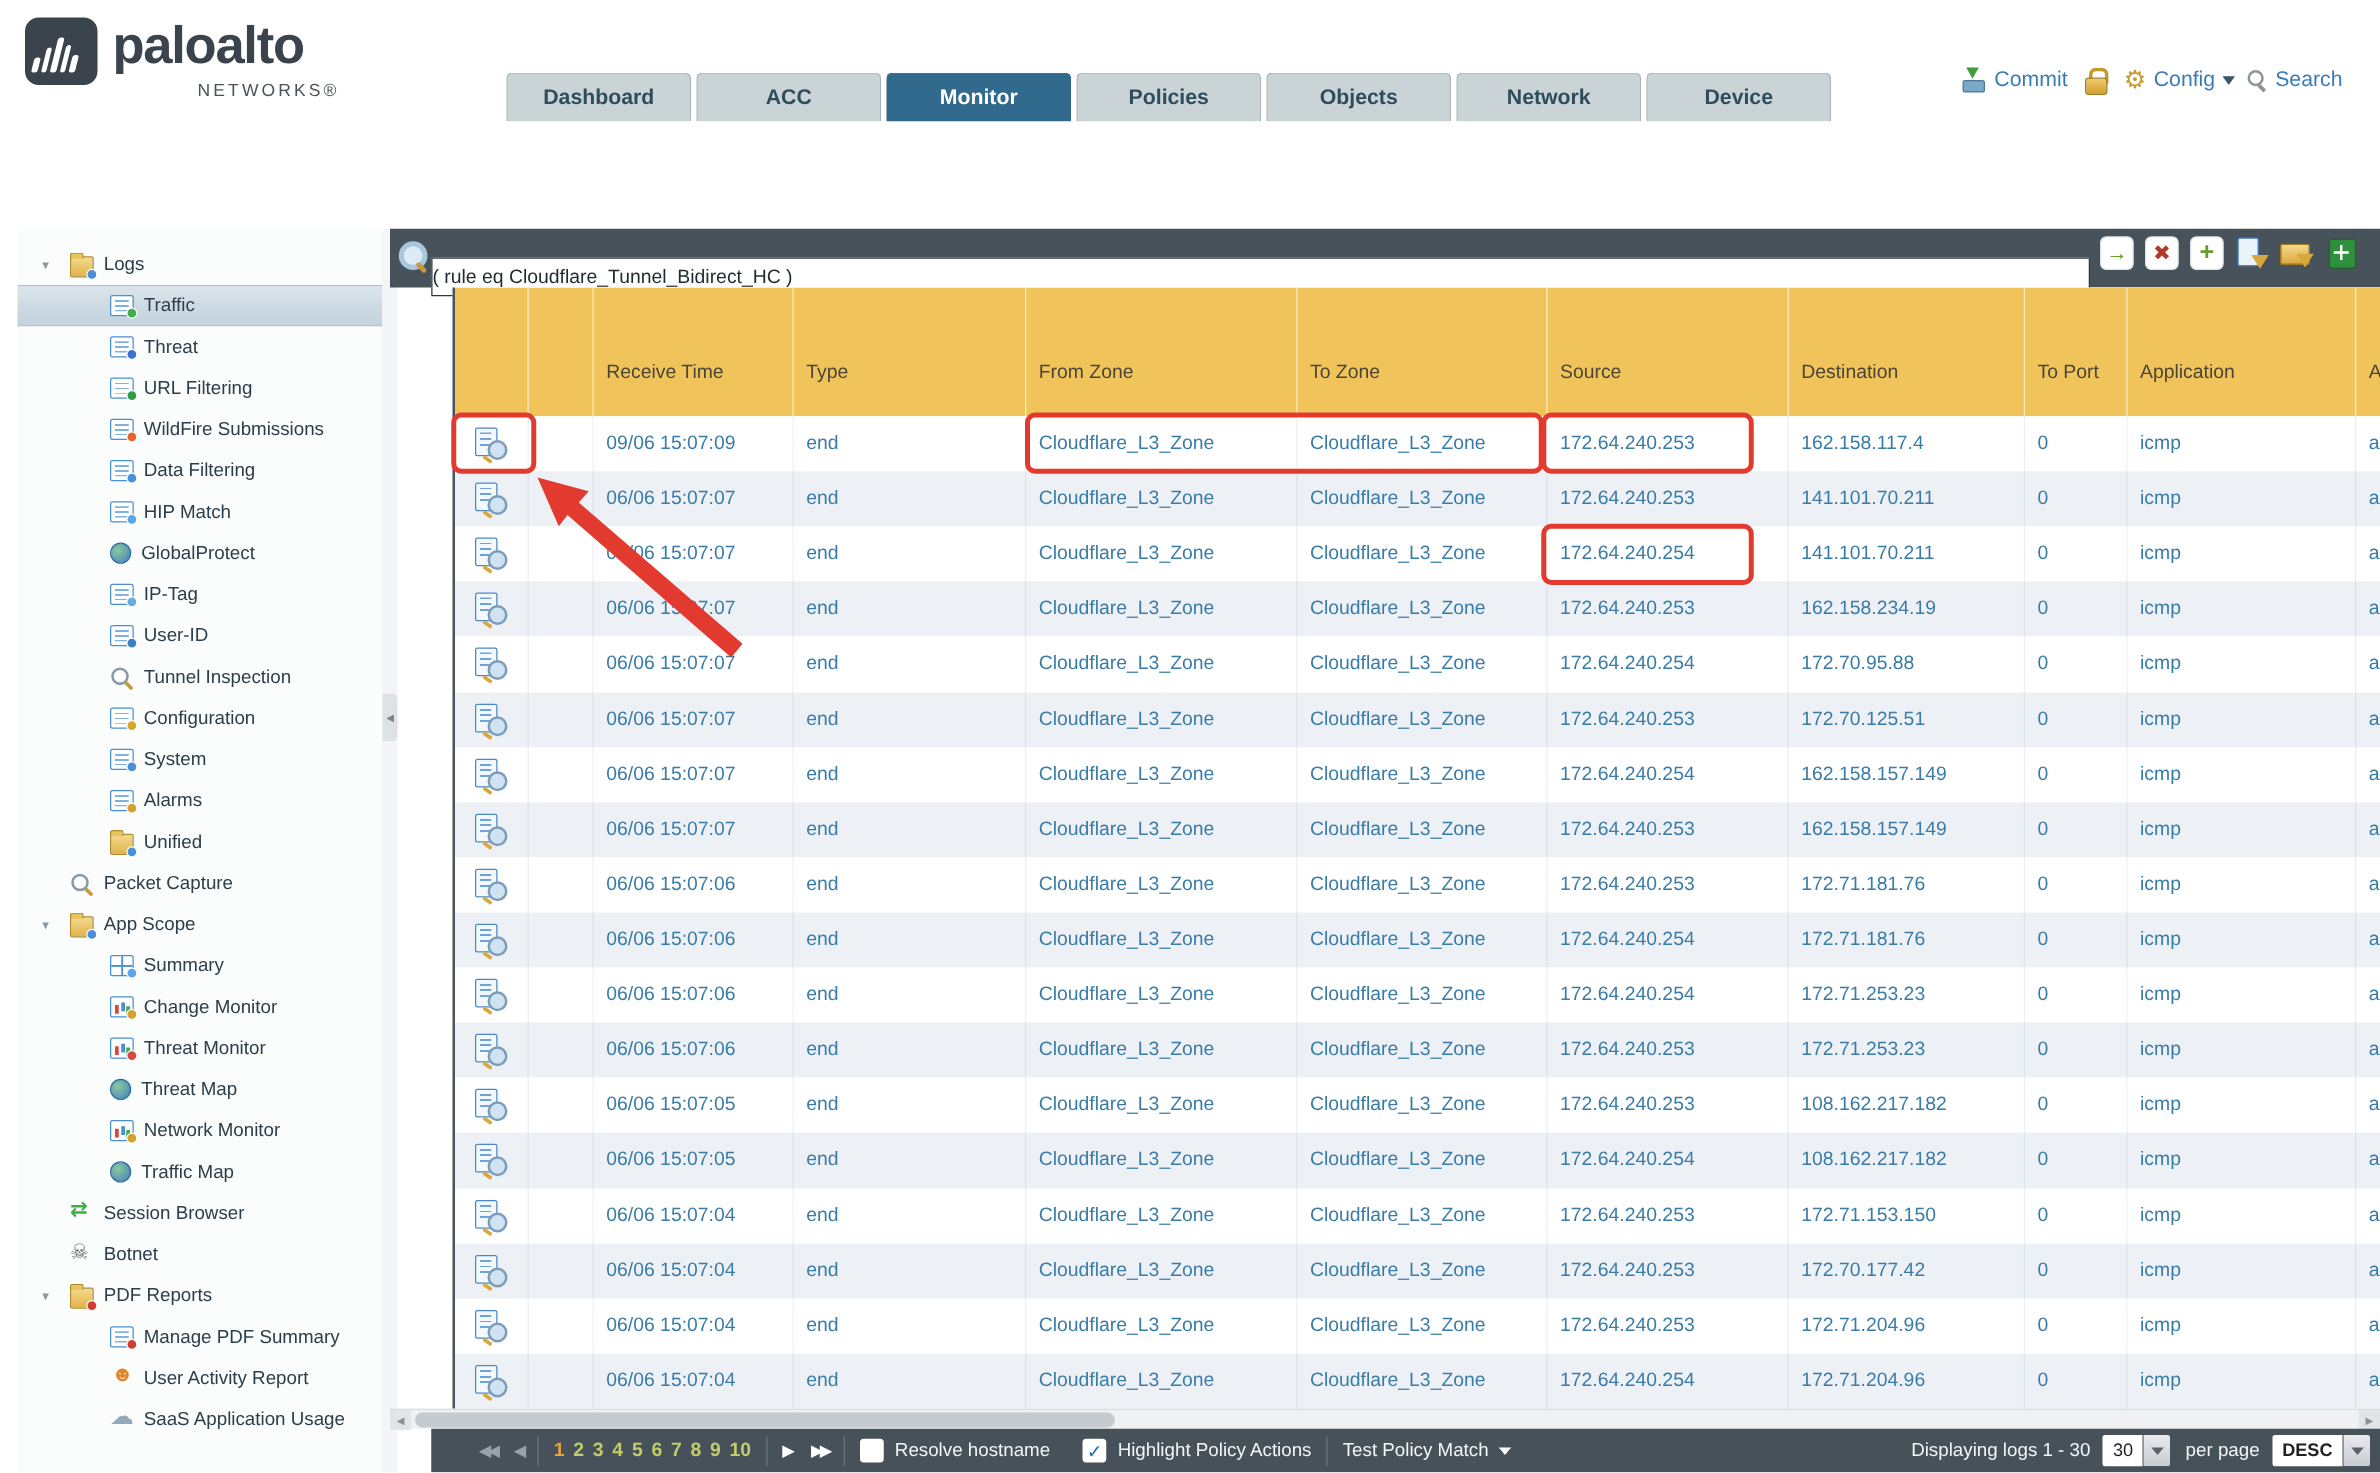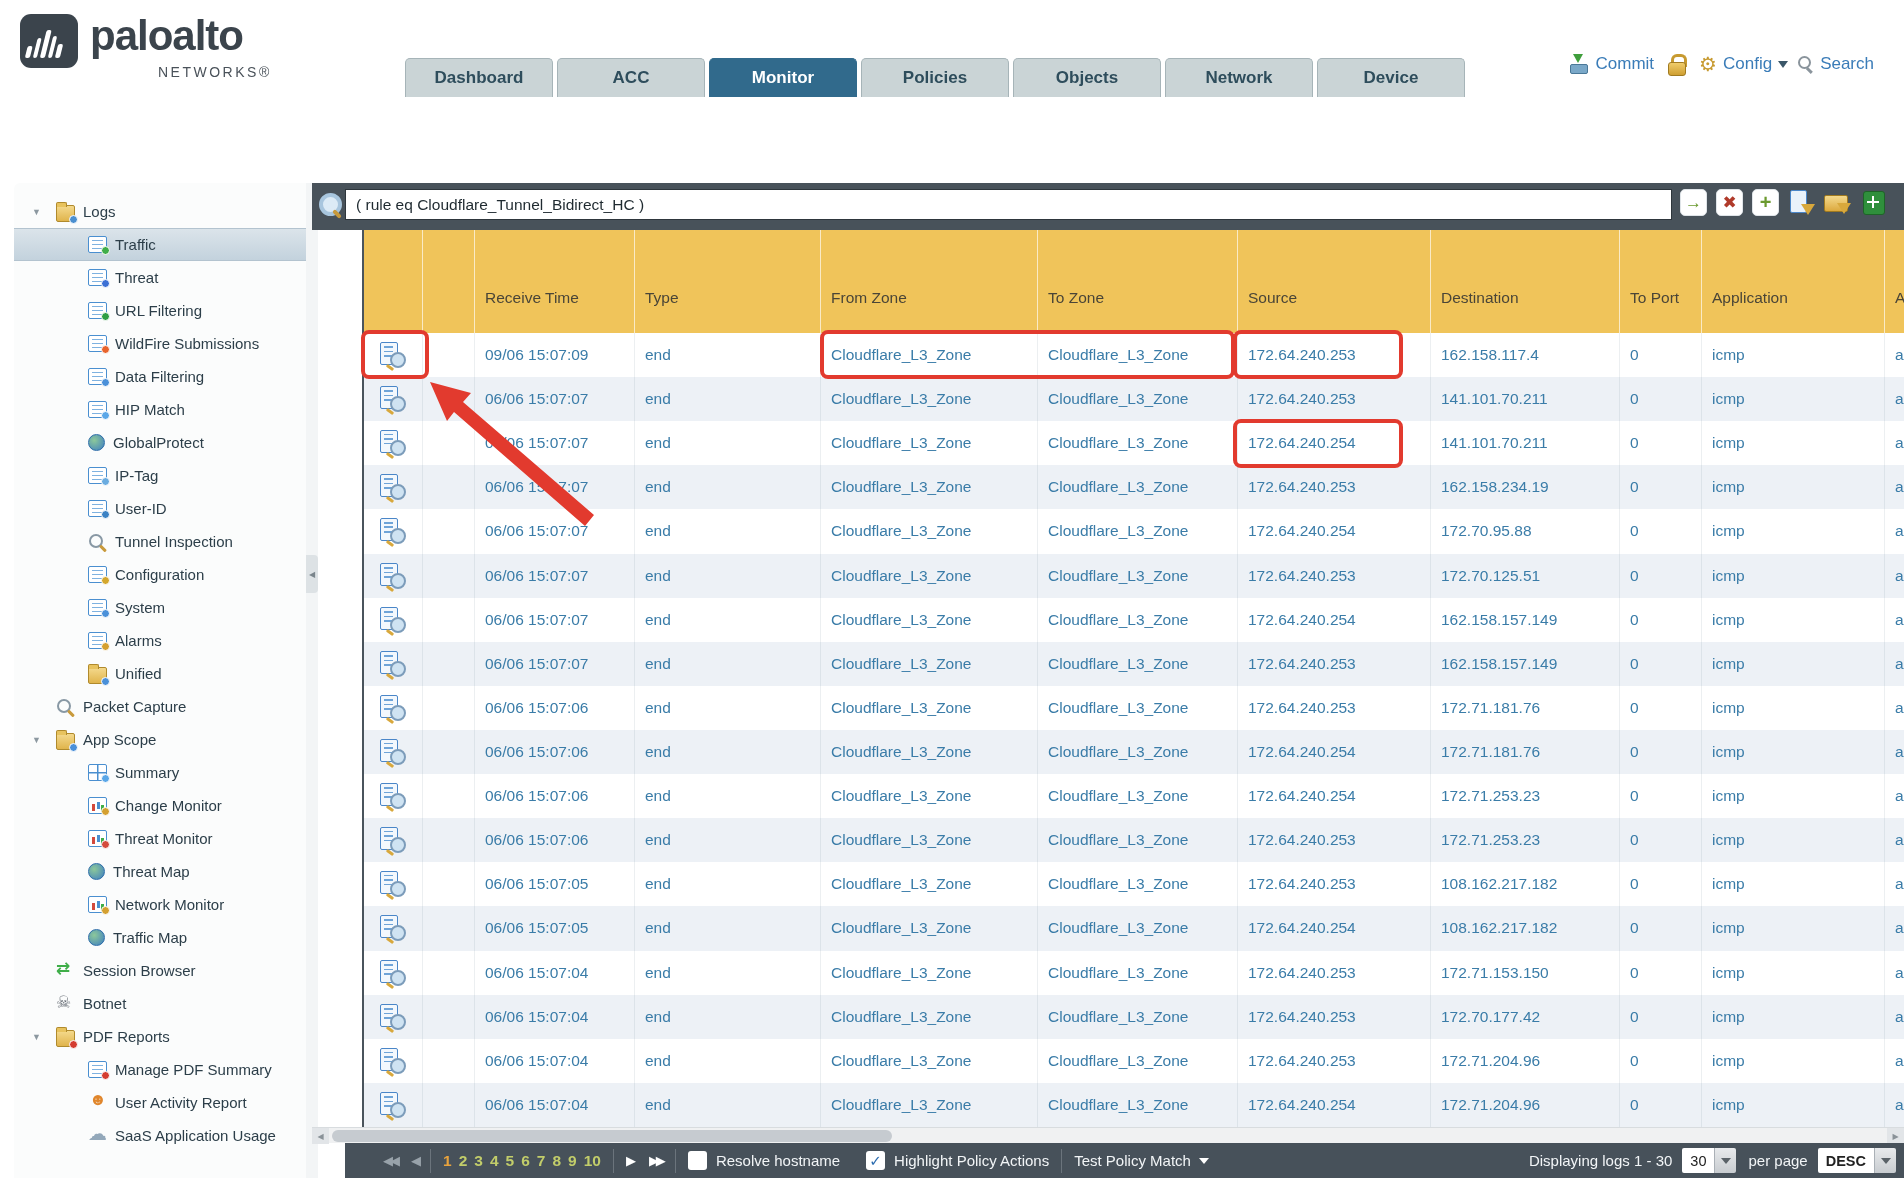--- a/index.html
+++ b/index.html
@@ -79,21 +79,21 @@
   .kind-cloud::before { content:"\2601"; position:absolute; left:0; top:-5px; font-size:19px; color:#93a8ba; }
 
   .splitter { position:absolute; left:306px; top:183px; width:12px; height:995px; background:#f3f5f6; }
   .splitter-tab { position:absolute; left:0; top:372px; width:12px; height:38px; background:#dde2e5; border-radius:0 4px 4px 0; display:flex; align-items:center; justify-content:center; font-size:8px; color:#7a858c; cursor:pointer; }
 
   
   .filterbar { position:absolute; left:312px; top:183px; width:1592px; height:47px; background:#48525a; }
   .filter-mag { position:absolute; left:6px; top:9px; width:26px; height:26px; }
   .filter-mag::before { content:""; position:absolute; left:1px; top:1px; width:15px; height:15px; border:4px solid #a8c6de; background:#dcebf6; border-radius:50%; }
   .filter-mag::after { content:""; position:absolute; right:2px; bottom:2px; width:10px; height:4px; background:#c89a3c; transform:rotate(45deg); border-radius:2px; }
-  .filter-input { position:absolute; left:33px; top:6px; width:1327px; height:31px; background:#fff; border:1px solid #2e363c; font-size:15.5px; color:#1f2a30; padding-left:10px; display:flex; align-items:center; }
+  .filter-input { position:absolute; left:33px; top:23px; width:1327px; height:31px; background:#fff; border:1px solid #2e363c; font-size:15.5px; color:#1f2a30; display:flex; align-items:center; }
   .filter-actions { position:absolute; left:1368px; top:6px; display:flex; gap:9px; }
   .f-btn { width:27px; height:27px; background:#fff; border-radius:5px; border:1px solid #dfe4e8; display:flex; align-items:center; justify-content:center; font-size:17px; font-weight:bold; cursor:pointer; }
   .f-arrow { color:#6b9a2f; } .f-x { color:#b03a2a; } .f-plus { color:#6b9a2f; font-size:20px; }
   .f-ic { width:27px; height:27px; position:relative; cursor:pointer; }
   .f-doc::before { content:""; position:absolute; left:2px; top:1px; width:15px; height:21px; background:#eaf2fa; border:1.5px solid #4a86c8; border-radius:2px; }
   .f-doc::after { content:""; position:absolute; right:0px; bottom:1px; width:0; height:0; border-left:7px solid transparent; border-right:7px solid transparent; border-top:11px solid #d8a83c; }
   .f-folder::before { content:""; position:absolute; left:0; top:6px; width:22px; height:15px; background:linear-gradient(#f4d98c,#dca93e); border:1px solid #a07a20; border-radius:2px; }
   .f-folder::after { content:""; position:absolute; right:0px; bottom:2px; width:0; height:0; border-left:7px solid transparent; border-right:7px solid transparent; border-top:11px solid #d8a83c; }
   .f-export::before { content:""; position:absolute; left:3px; top:2px; width:20px; height:22px; background:#2f8f3c; border:1px solid #1e6428; border-radius:3px; }
   .f-export::after { content:""; position:absolute; left:7px; top:7px; width:12px; height:12px;

